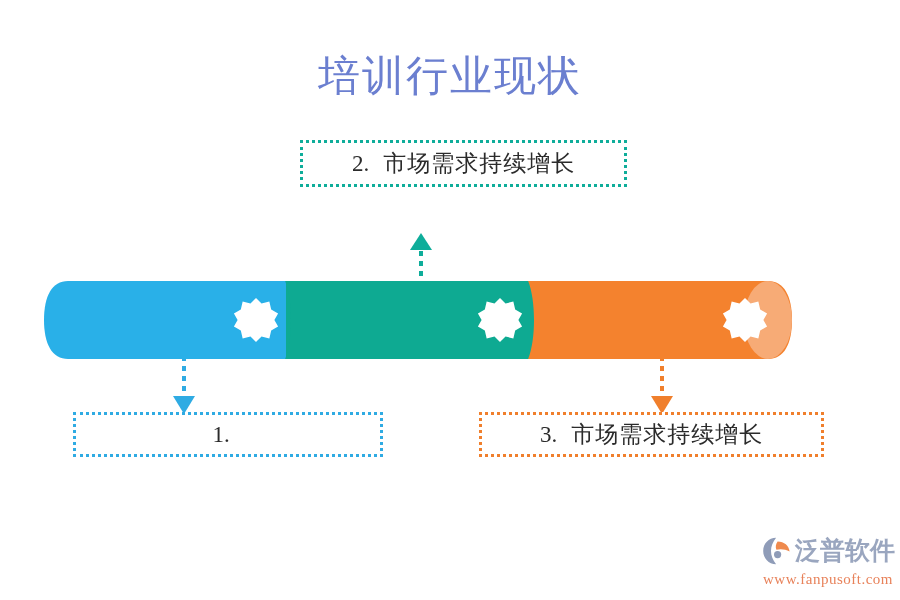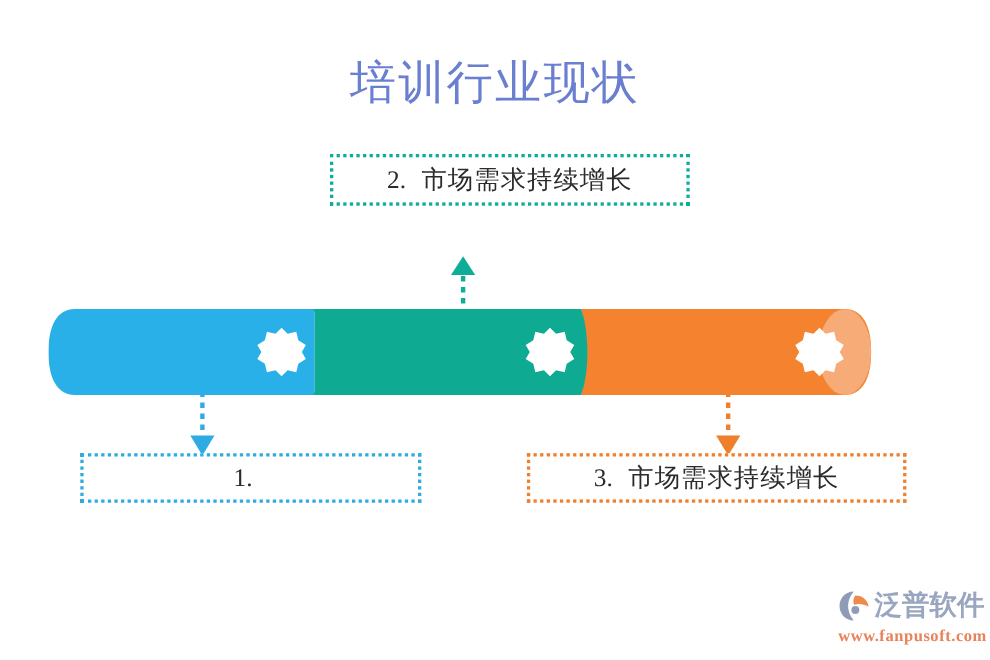--- a/index.html
+++ b/index.html
@@ -120,21 +120,21 @@
     font-size: 25px;
     font-weight: 700;
     color: #9aa6bf;
     letter-spacing: 0px;
     line-height: 30px;
     white-space: nowrap;
   }
   #logo-url {
     font-family: "Liberation Serif", "DejaVu Serif", serif;
     font-size: 15px;
-    font-weight: 700;
+    font-weight: 400;
     color: #e8825a;
     letter-spacing: 0.5px;
     text-align: center;
     margin-top: 1px;
     white-space: nowrap;
   }
 </style>
 </head>
 <body>
 

